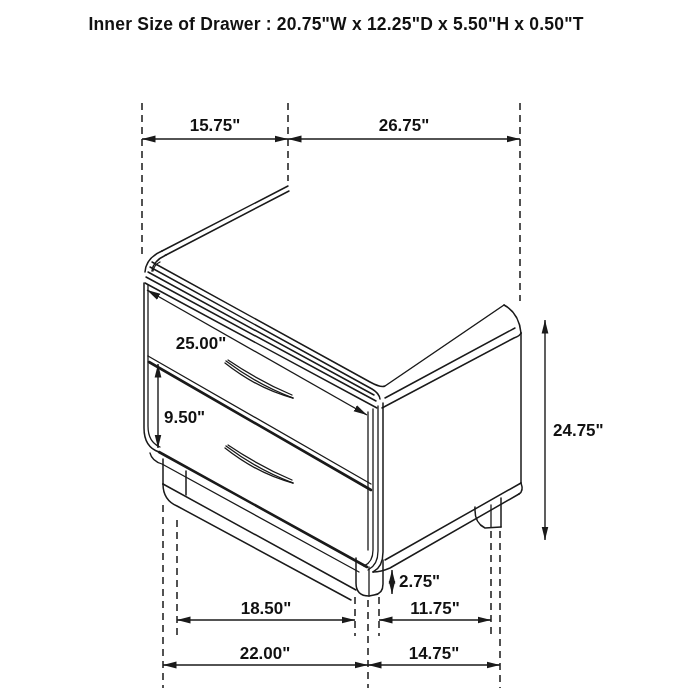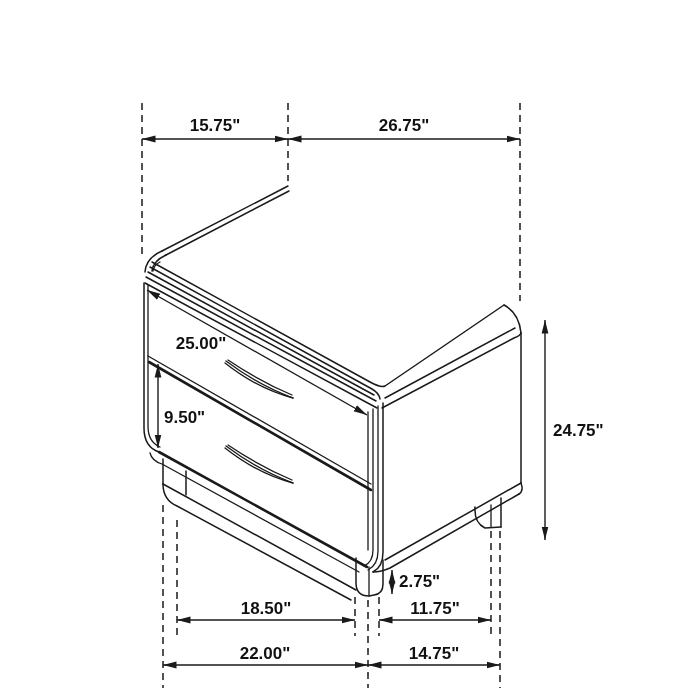--- a/index.html
+++ b/index.html
@@ -11,20 +11,21 @@
   .thin{stroke-width:1.3;}
   .dash{stroke:#1a1a1a;stroke-width:1.5;fill:none;stroke-dasharray:7 5;}
   .dim{stroke:#1a1a1a;stroke-width:1.4;fill:none;marker-start:url(#arr);marker-end:url(#arr);}
   .dimtxt{font-family:"Liberation Sans",sans-serif;font-size:17px;font-weight:bold;fill:#111;}
   .mid{text-anchor:middle;}
 </style>
 </head>
 <body>
 
 <div class="stage">
+  <div class="title">Inner Size of Drawer : 20.75"W x 12.25"D x 5.50"H x 0.50"T</div>
 
   <svg width="700" height="700" viewBox="0 0 700 700">
     <defs>
       <marker id="arr" viewBox="0 0 14 8" refX="13.5" refY="4" markerWidth="14" markerHeight="8" orient="auto-start-reverse" markerUnits="userSpaceOnUse">
         <path d="M0,0.6 L13.5,4 L0,7.4 Z" fill="#1a1a1a"></path>
       </marker>
     </defs>
 
     <g>
       <path class="dash" d="M142,103 V256"></path>

